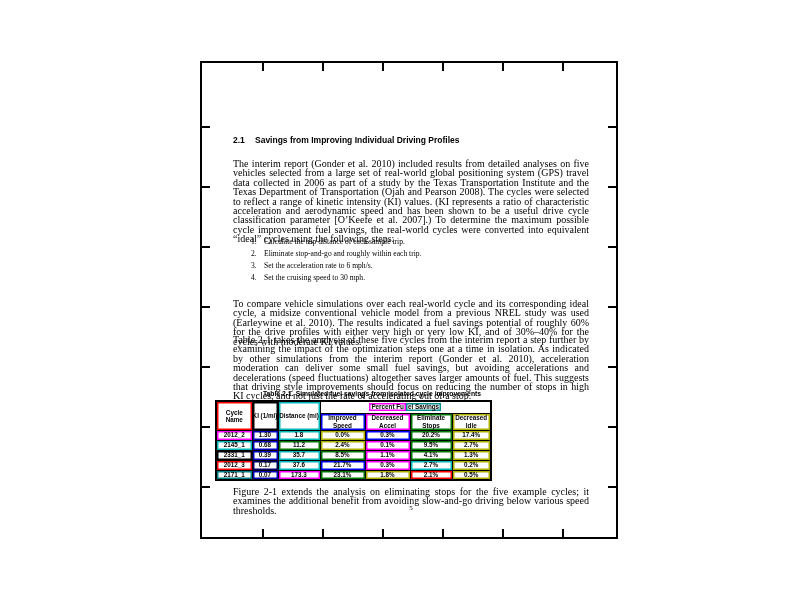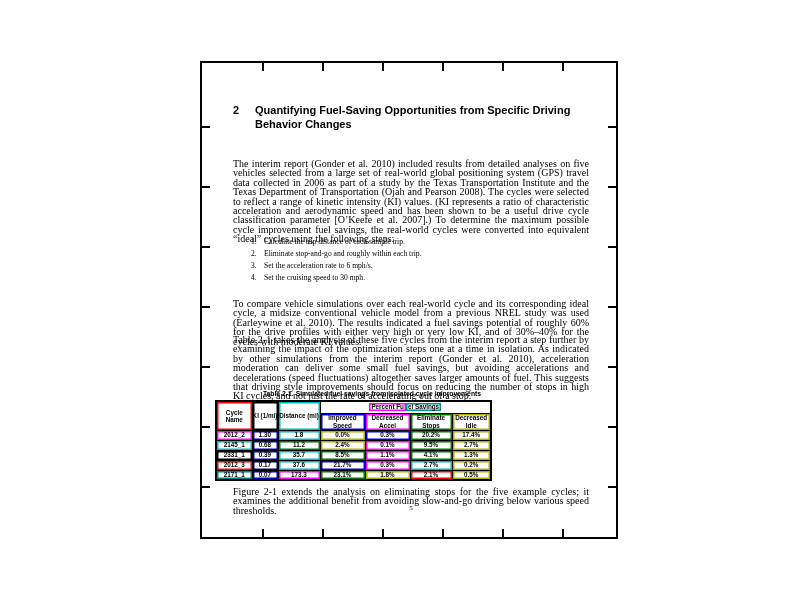--- a/index.html
+++ b/index.html
@@ -64,24 +64,24 @@
   .pagenum{
     position:absolute;left:31px;width:356px;top:441px;
     text-align:center;font-size:7px;
   }
 </style>
 </head>
 <body>
 
 <div class="page">
 
-  <div class="blk h1" style="top:41px;">
-    <span class="hnum">2</span><span>Quantifying Fuel-Saving Opportunities from Specific Driving Behavior Changes</span>
+
+  <div class="blk h2" style="top:72px;">
+    <span class="hnum">2.1</span><span>Savings from Improving Individual Driving Profiles</span>
   </div>
-
 
 
   <div class="blk para" style="top:96px;">The interim report (Gonder et al. 2010) included results from detailed analyses on five vehicles selected from a large set of real-world global positioning system (GPS) travel data collected in 2006 as part of a study by the Texas Transportation Institute and the Texas Department of Transportation (Ojah and Pearson 2008). The cycles were selected to reflect a range of kinetic intensity (KI) values. (KI represents a ratio of characteristic acceleration and aerodynamic speed and has been shown to be a useful drive cycle classification parameter [O’Keefe et al. 2007].) To determine the maximum possible cycle improvement fuel savings, the real-world cycles were converted into equivalent “ideal” cycles using the following steps:</div>
 
   <div class="blk list" style="top:174px;">
     <div class="li"><span class="lnum">1.</span><span>Calculate the trip distance of each sample trip.</span></div>
     <div class="li"><span class="lnum">2.</span><span>Eliminate stop-and-go and roughly within each trip.</span></div>
     <div class="li"><span class="lnum">3.</span><span>Set the acceleration rate to 6 mph/s.</span></div>
     <div class="li"><span class="lnum">4.</span><span>Set the cruising speed to 30 mph.</span></div>
   </div>

